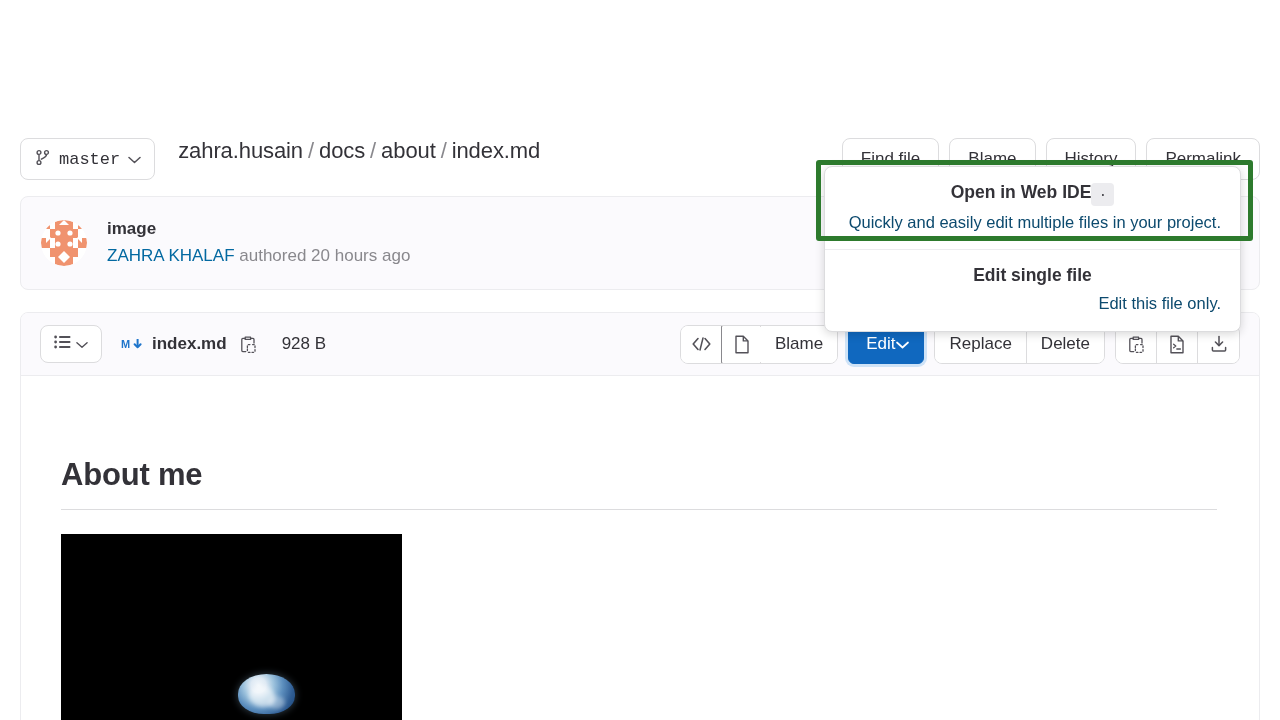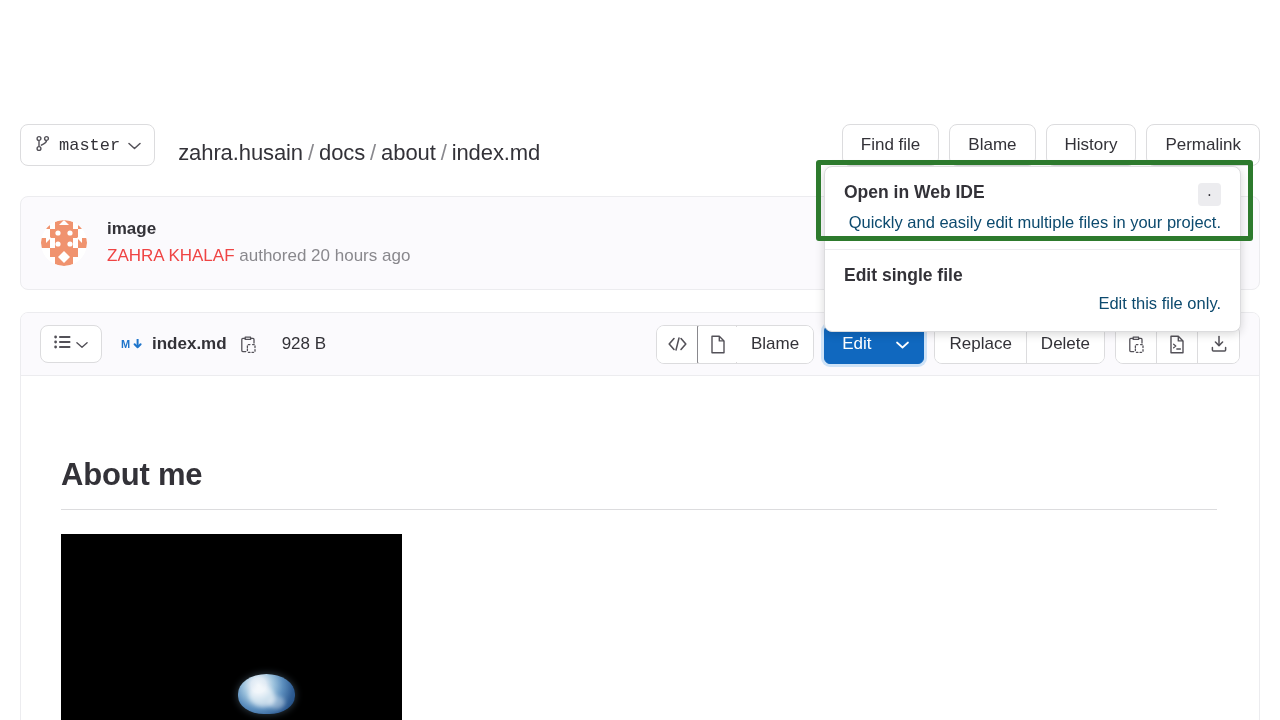--- a/index.html
+++ b/index.html
@@ -17,25 +17,25 @@
   .page {
     position: relative;
     width: 1280px;
     height: 720px;
   }
 
   
   .repo-toolbar {
     position: absolute;
     left: 20px;
-    top: 124px;
+    top: 138px;
     width: 1240px;
     height: 42px;
     display: flex;
-    align-items: flex-end;
+    align-items: flex-start;
   }
 
   .branch-select {
     display: flex;
     align-items: center;
     gap: 8px;
     height: 42px;
     padding: 0 13px 0 14px;
     border: 1px solid #dcdcde;
     border-radius: 8px;
@@ -118,21 +118,21 @@
     font-size: 17px;
     font-weight: bold;
     color: #333238;
   }
   .commit-sub {
     font-size: 17px;
     color: #89888d;
     margin-top: 4px;
   }
   .commit-sub .author {
-    color: #ef4444;
+    color: #0369a1;
   }
 
   
   .file-card {
     position: absolute;
     left: 20px;
     top: 312px;
     width: 1240px;
     height: 420px;
     border: 1px solid #ececef;
@@ -230,21 +230,21 @@
   .btn-edit {
     height: 39px;
     background: #1068bf;
     border: 1px solid #1068bf;
     border-radius: 6px;
     color: #fff;
     font-family: "Liberation Sans", sans-serif;
     font-size: 17px;
     display: flex;
     align-items: center;
-    gap: 25px;
+    gap: 1px;
     padding: 0 14px 0 17px;
     cursor: pointer;
     box-shadow: 0 0 0 3px #cfe3f7;
     position: relative;
     z-index: 2;
   }
 
   
   .file-body {
     padding: 36px 40px 0 40px;
@@ -314,21 +314,21 @@
     padding: 15px 19px 16px 19px;
     cursor: pointer;
     position: relative;
   }
   .dd-item + .dd-item {
     border-top: 1px solid #ececef;
   }
   .dd-title-row {
     display: flex;
     align-items: flex-start;
-    justify-content: space-between;
+    justify-content: center;
   }
   .dd-title {
     font-size: 17.5px;
     font-weight: bold;
     color: #333238;
     line-height: 1.25;
   }
   .dd-kbd {
     width: 23px;
     height: 23px;

